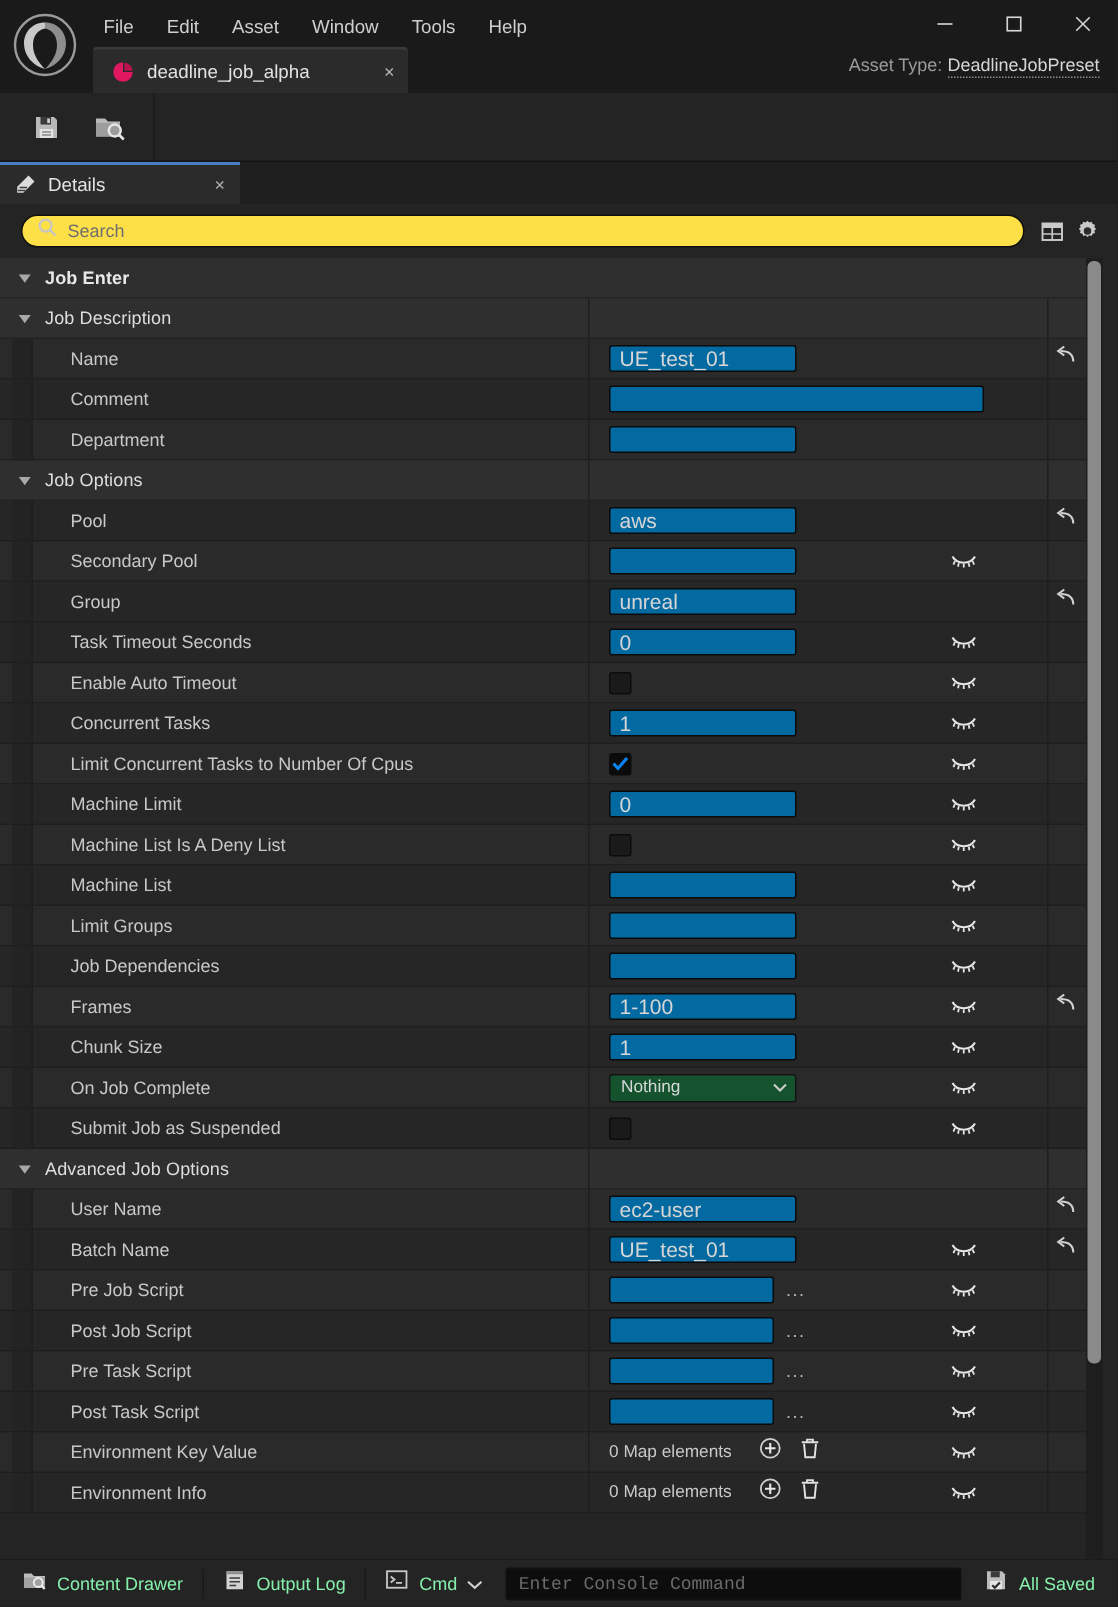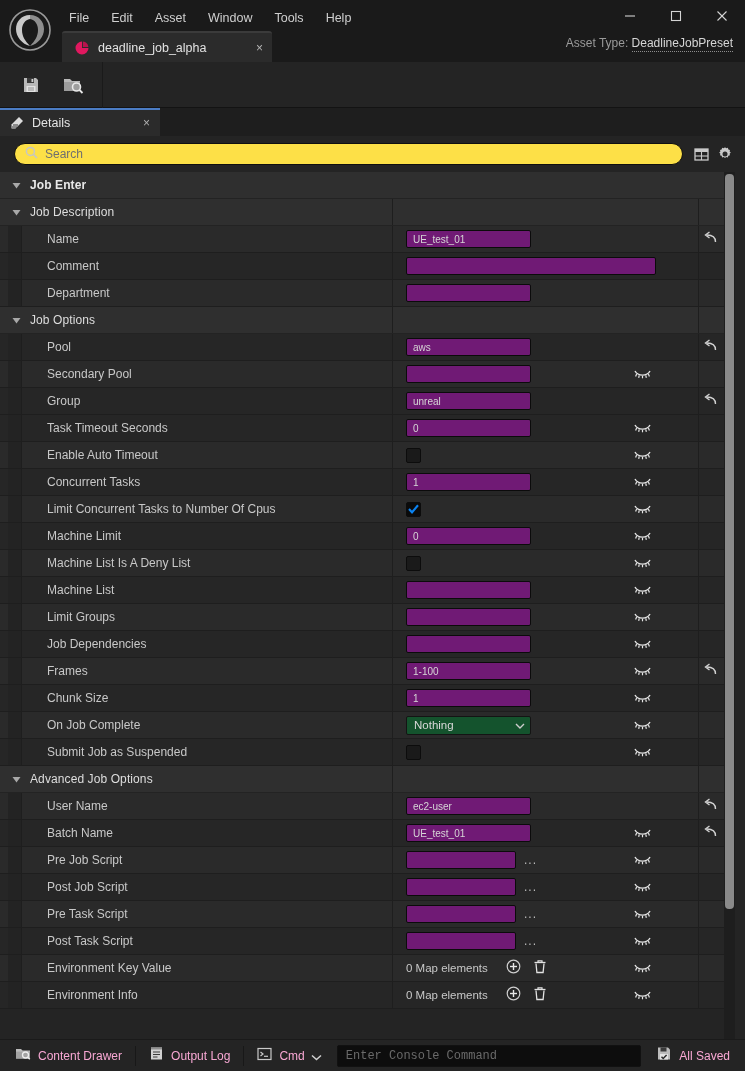--- a/index.html
+++ b/index.html
@@ -113,22 +113,22 @@
     position: absolute; left: 393px; right: 47px; top:0; bottom:0;
     display: flex; align-items: center; padding-left: 13px;
   }
   .revertcell {
     position: absolute; right: 0; width: 47px; top:0; bottom:0;
     display:flex; align-items:center; justify-content:center;
   }
   .eye { position: absolute; left: 630px; top:0; bottom:0; width:24px; display:flex; align-items:center; justify-content:center;}
 
   .field {
-    height: 18px; background: #701a75; border: 1px solid #0b0b0b; border-radius: 2px;
-    display: flex; align-items: center; padding: 0 6px; font-size: 10px; color: #d6d6d6;
+    height: 18px; background: #0369a1; border: 1px solid #0b0b0b; border-radius: 2px;
+    display: flex; align-items: center; padding: 0 6px; font-size: 14px; color: #d6d6d6;
     width: 125px; flex: none;
   }
   .field.wide { width: 250px; }
   .field.script { width: 110px; }
   .checkbox {
     width: 15px; height: 15px; background: #1a1a1a; border: 1px solid #0c0c0c; border-radius: 2px;
     flex: none; display:flex; align-items:center; justify-content:center;
   }
   .checkbox.checked { background: #0b0b0b; }
   .combo {
@@ -145,21 +145,21 @@
   .vscroll { position:absolute; right: 10px; top: 0; bottom: 0; width: 11px; }
   .vscroll .track { position:absolute; inset:0; background:#1e1e1e; }
   .vscroll .thumb { position:absolute; left:1px; width:9px; top: 2px; height: 735px; background:#8a8a8a; border-radius:4px;}
 
   
   .statusbar {
     height: 32px; background: #242424; border-top: 1px solid #1a1a1a;
     display: flex; align-items: center; flex: none; padding: 0 6px;
   }
   .sb-btn { display: flex; align-items: center; height: 24px; padding: 0 9px; border-radius:2px; }
-  .sb-btn .lbl { font-size: 12px; color: #f9a8d4; margin-left: 7px; white-space:nowrap;}
+  .sb-btn .lbl { font-size: 12px; color: #86efac; margin-left: 7px; white-space:nowrap;}
   .sb-sep { width: 1px; height: 20px; background: #181818; margin: 0 4px; }
   .console {
     flex: 1; height: 22px; background: #0d0d0d; border: 1px solid #111; border-radius: 2px;
     display: flex; align-items: center; padding: 0 8px; margin: 0 6px;
   }
   .console .ph { font-size: 12px; color: #6a6a6a; font-family: "Liberation Mono", monospace; }
   .chev { margin-left: 6px; }
 </style>
 </head>
 <body>

